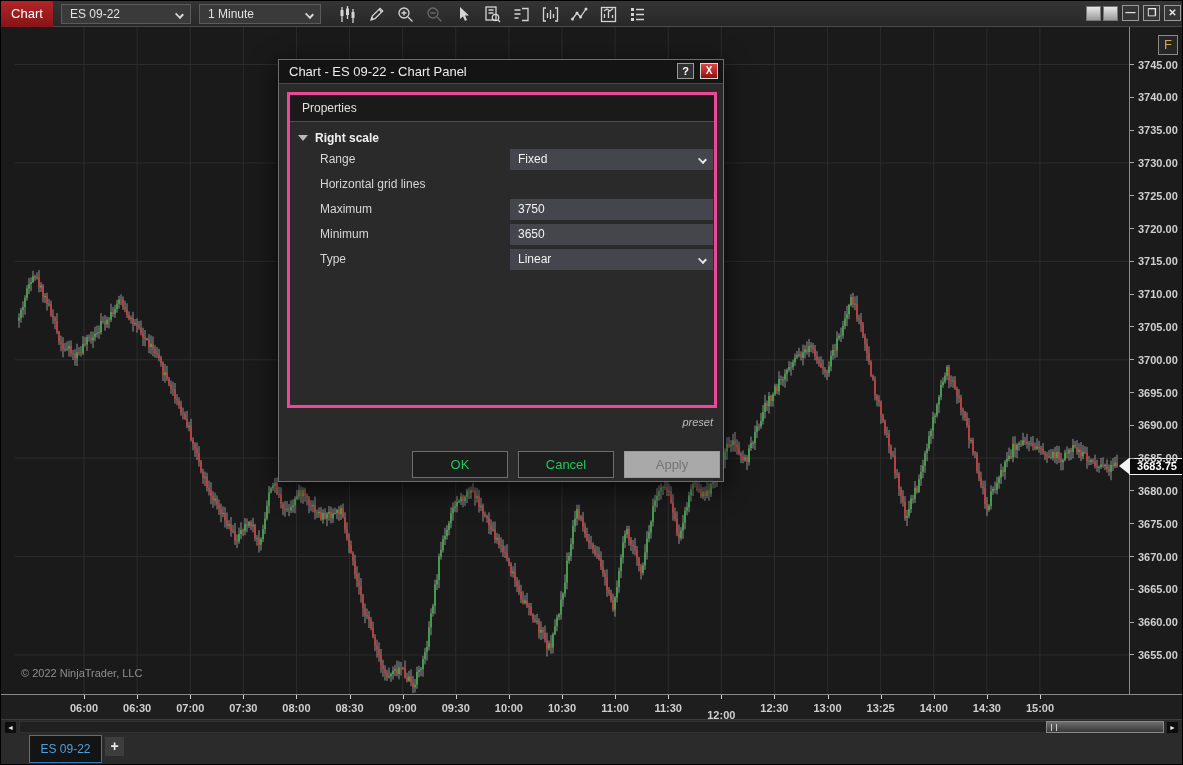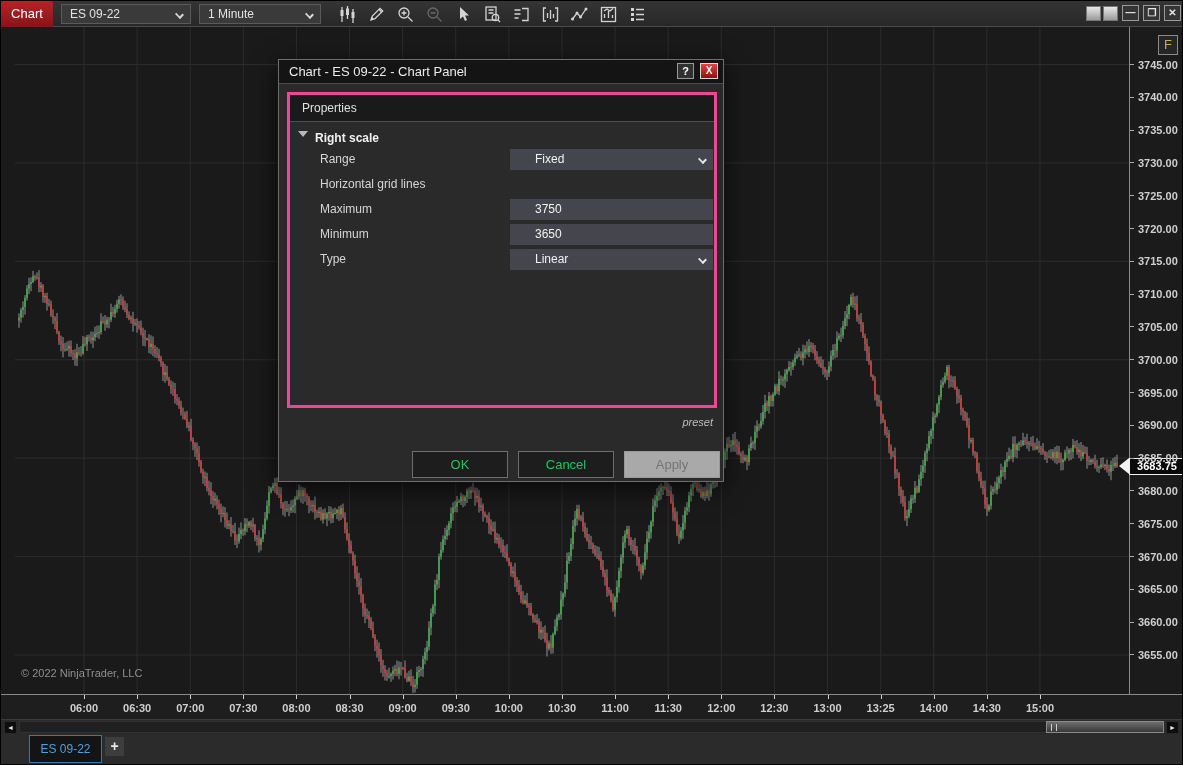--- a/index.html
+++ b/index.html
@@ -68,27 +68,27 @@
     border:1px solid #6e6e6e;box-shadow:0 6px 24px rgba(0,0,0,.7);}
   #dlg-title{position:absolute;left:0;top:0;width:100%;height:24px;background:#141414;border-bottom:1px solid #4a4a4a;}
   #dlg-title-text{position:absolute;left:10px;top:4px;font-size:13px;color:#ececec;}
   #dlg-help{position:absolute;right:29px;top:3px;width:17px;height:16px;background:#303030;border:1px solid #9a9a9a;
     color:#fff;font-size:11px;font-weight:bold;text-align:center;line-height:14px;}
   #dlg-close{position:absolute;right:5px;top:3px;width:18px;height:16px;border:1px solid #d8d8d8;
     background:linear-gradient(#e04545,#8f1010);color:#fff;font-size:10px;font-weight:bold;text-align:center;line-height:14px;}
   #props-panel{position:absolute;left:8px;top:32px;width:430px;height:316px;border:3px solid #ec4899;background:#2a2a2a;}
   #props-header{height:27px;background:#1a1a1a;border-bottom:1px solid #4f4f4f;
     color:#e0e0e0;font-size:12px;line-height:26px;padding-left:12px;}
-  #group-row{margin:9px 0 2px 8px;display:flex;gap:7px;}
+  #group-row{margin:9px 0 2px 8px;display:flex;align-items:center;gap:7px;}
   #group-arrow{width:0;height:0;border-left:5px solid transparent;border-right:5px solid transparent;border-top:6px solid #b8b8b8;}
   #group-label{color:#f0f0f0;font-size:12px;font-weight:bold;}
   .prop-row{position:relative;height:21px;margin:4px 0 4px 0;}
   .prop-label{position:absolute;left:30px;top:3px;font-size:12px;color:#d6d6d6;}
   .prop-ctl{position:absolute;left:220px;top:0;width:203px;height:21px;background:#45454d;
-    color:#f2f2f2;font-size:12px;line-height:20px;padding-left:25px;}
+    color:#f2f2f2;font-size:12px;line-height:20px;padding-left:8px;}
   .prop-ctl .chev{top:7px;border-color:#e8e8e8;}
   #preset-label{position:absolute;right:10px;top:356px;font-size:11px;font-style:italic;color:#bdbdbd;}
   .dlg-btn{position:absolute;top:391px;width:96px;height:27px;background:#1d1d1d;border:1px solid #6e6e6e;
     color:#22c55e;font-size:13px;text-align:center;line-height:25px;}
   .dlg-btn.disabled{background:#a9a9a9;border-color:#9a9a9a;color:#757575;}
 </style>
 </head>
 <body>
 
 <div id="app">
@@ -291,21 +291,21 @@
       <div class="ta-label" style="left: 454.77px;">09:30</div>
       <div class="ta-tick" style="left: 507.88px;"></div>
       <div class="ta-label" style="left: 507.88px;">10:00</div>
       <div class="ta-tick" style="left: 560.99px;"></div>
       <div class="ta-label" style="left: 560.99px;">10:30</div>
       <div class="ta-tick" style="left: 614.1px;"></div>
       <div class="ta-label" style="left: 614.1px;">11:00</div>
       <div class="ta-tick" style="left: 667.21px;"></div>
       <div class="ta-label" style="left: 667.21px;">11:30</div>
       <div class="ta-tick" style="left: 720.32px;"></div>
-      <div class="ta-label" style="left: 720.32px;">12:00</div>
+      <div class="ta-label" style="left: 720.32px; margin-top: 7px;">12:00</div>
       <div class="ta-tick" style="left: 773.43px;"></div>
       <div class="ta-label" style="left: 773.43px;">12:30</div>
       <div class="ta-tick" style="left: 826.54px;"></div>
       <div class="ta-label" style="left: 826.54px;">13:00</div>
       <div class="ta-tick" style="left: 879.65px;"></div>
       <div class="ta-label" style="left: 879.65px;">13:25</div>
       <div class="ta-tick" style="left: 932.76px;"></div>
       <div class="ta-label" style="left: 932.76px;">14:00</div>
       <div class="ta-tick" style="left: 985.87px;"></div>
       <div class="ta-label" style="left: 985.87px;">14:30</div>

